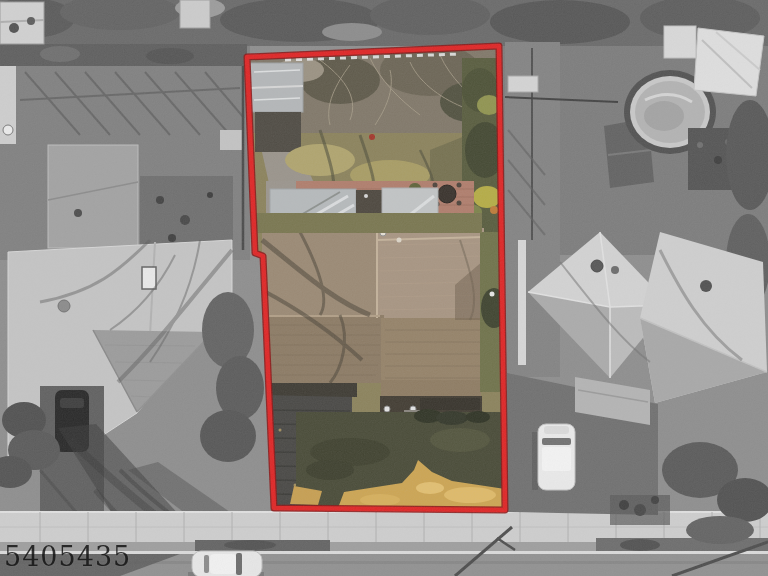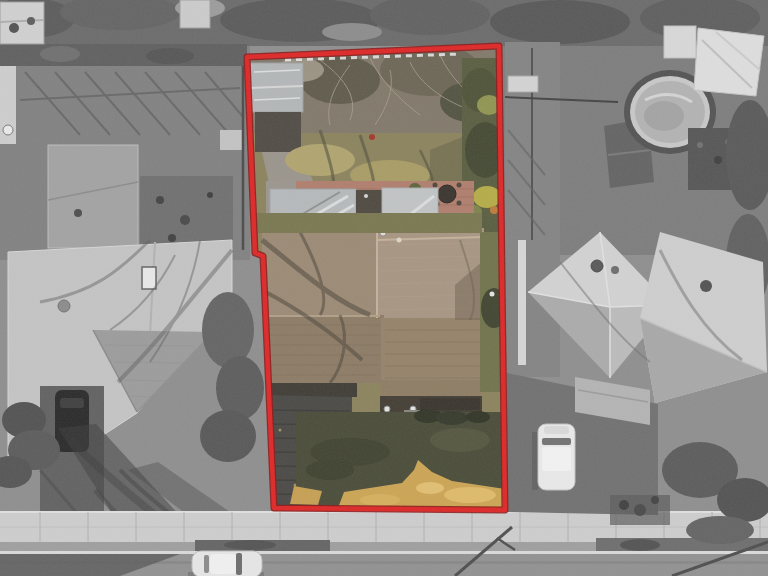--- a/index.html
+++ b/index.html
@@ -431,13 +431,14 @@
   </g>
 
   <g>
     <polygon fill="none" stroke-linejoin="round" stroke-width="7" opacity="0.9" points="247,57 499,46 505,510 274,508 263,256 255,253" stroke="#8a1111"></polygon>
     <polygon fill="none" stroke-linejoin="round" stroke-width="4.5" points="247,57 499,46 505,510 274,508 263,256 255,253" stroke="#e02020"></polygon>
   </g>
 
   <rect x="0" y="0" width="768" height="576" filter="url(#grain)" opacity="0.16"></rect>
 </svg>
 
+<div class="watermark">5405435</div>
 </div>
 
 </body></html>

